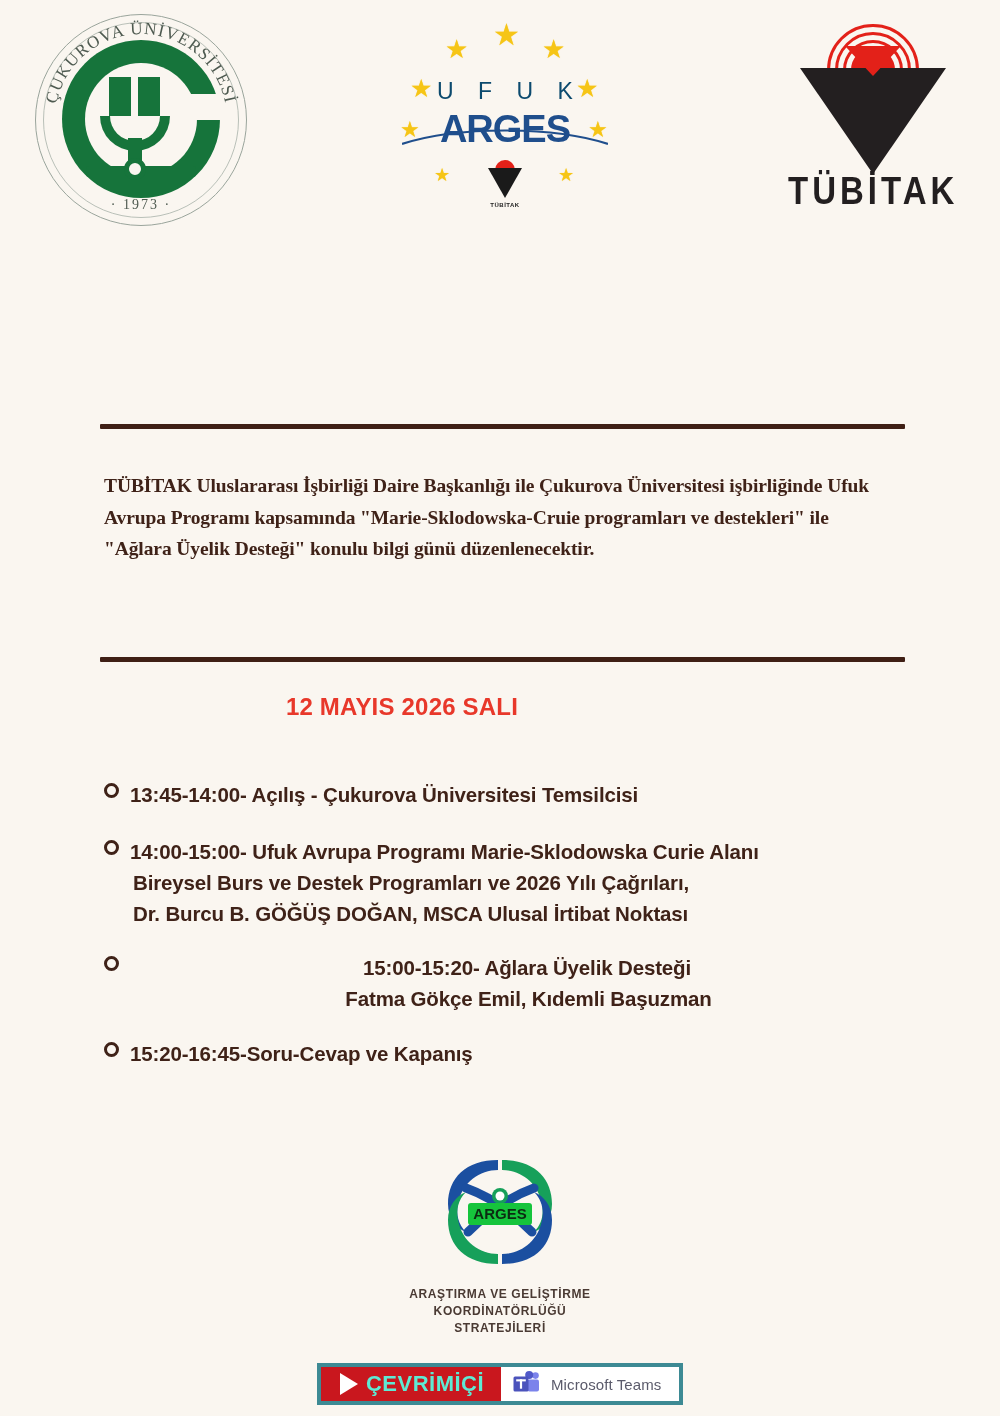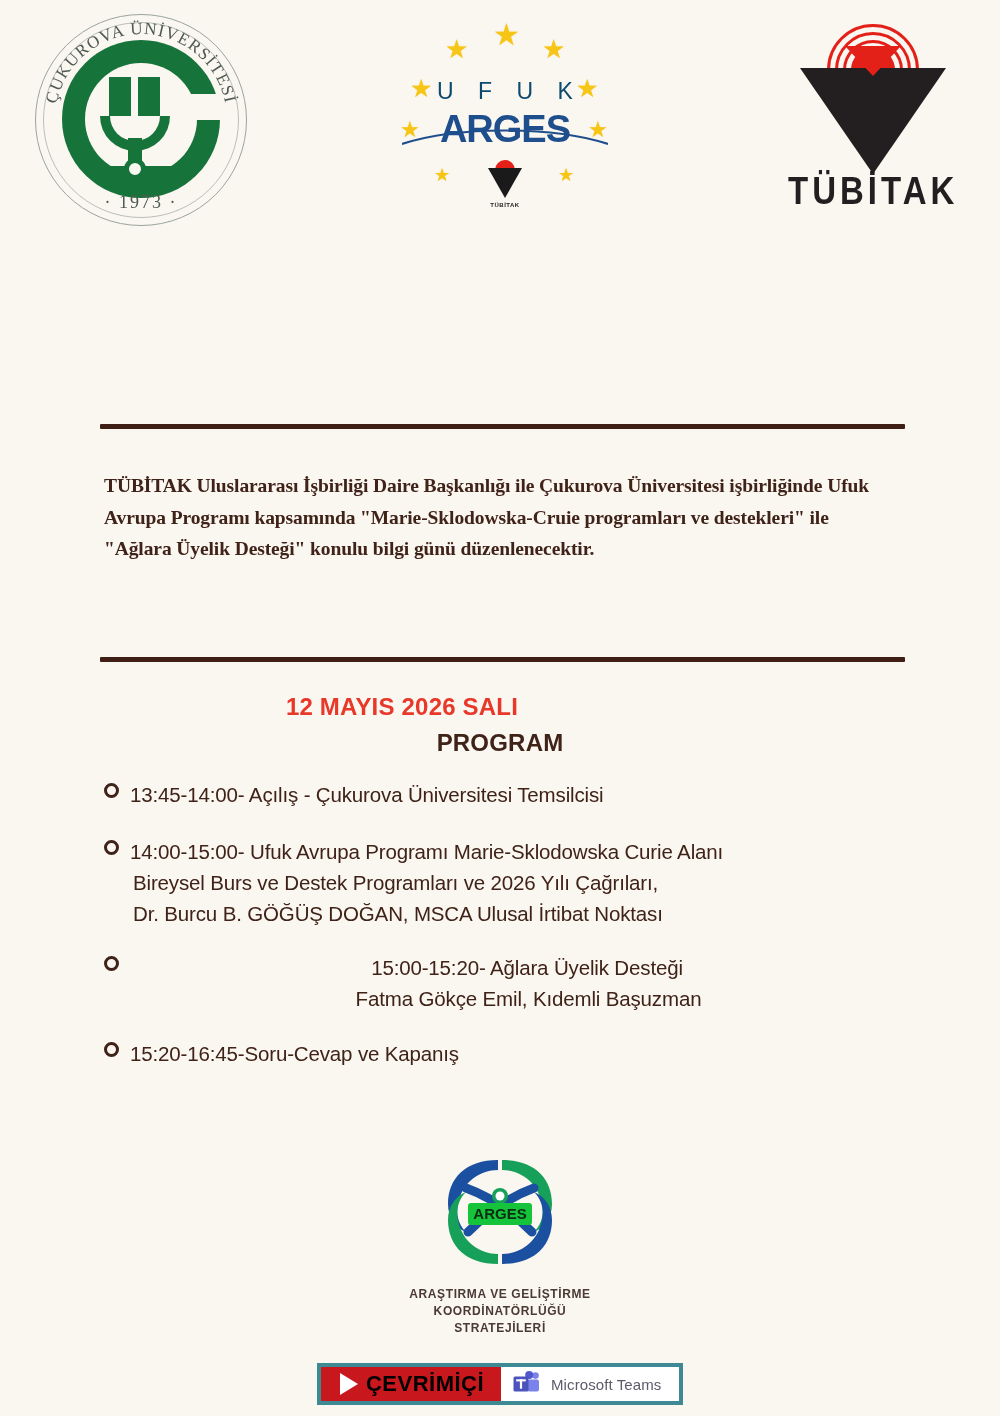--- a/index.html
+++ b/index.html
@@ -134,21 +134,21 @@
     fill: #4e5a50;
     font-size: 17px;
     letter-spacing: 1.2px;
   }
   .cu-year {
     position: absolute;
     left: 0; right: 0;
     bottom: 13px;
     text-align: center;
     font-family: "Liberation Serif", serif;
-    font-size: 18px;
+    font-size: 14px;
     letter-spacing: 2px;
     color: #4e5a50;
   }
 
   
   .ua-logo {
     position: absolute;
     left: 392px;
     top: 20px;
     width: 226px;
@@ -371,21 +371,21 @@
     left: 0;
     top: 4px;
     width: 15px;
     height: 15px;
     border-radius: 50%;
     border: 3.5px solid #3f2218;
     box-sizing: border-box;
   }
   .agenda-lines {
     font-family: "Liberation Sans", sans-serif;
-    font-weight: 400;
+    font-weight: 700;
     font-size: 20.5px;
     line-height: 1.52;
     color: #3f2218;
     letter-spacing: -0.15px;
   }
   .agenda-lines div + div { padding-left: 3px; }
 
   
   .arges-wrap {
     position: absolute;
@@ -435,21 +435,21 @@
     width: 0; height: 0;
     border-top: 11px solid transparent;
     border-bottom: 11px solid transparent;
     border-left: 18px solid #ffffff;
     margin-left: 2px;
   }
   .cevrimici-label {
     font-family: "Liberation Sans", sans-serif;
     font-weight: 700;
     font-size: 22px;
-    color: #000000;
+    color: #5eead4;
     letter-spacing: .5px;
   }
   .teams-right {
     background: #ffffff;
     flex: 1;
     display: flex;
     align-items: center;
     gap: 10px;
     padding-left: 12px;
   }
@@ -536,21 +536,20 @@
   </div>
 
 
   <div class="rule r1"></div>
 
   <div class="intro">TÜBİTAK Uluslararası İşbirliği Daire Başkanlığı ile Çukurova Üniversitesi işbirliğinde Ufuk Avrupa Programı kapsamında  "Marie-Sklodowska-Cruie programları ve destekleri" ile "Ağlara Üyelik Desteği"  konulu bilgi günü düzenlenecektir.</div>
 
   <div class="rule r2"></div>
 
   <div class="event-date">12 MAYIS 2026 SALI</div>
-  <div class="program-heading">PROGRAM</div>
 
   <div class="agenda">
 
     <div class="agenda-item">
       <span class="agenda-bullet"></span>
       <div class="agenda-lines">
         <div>13:45-14:00-  Açılış - Çukurova Üniversitesi Temsilcisi</div>
       </div>
     </div>
 

